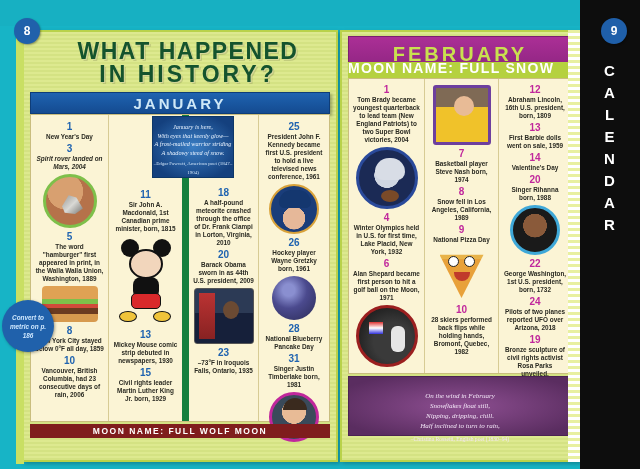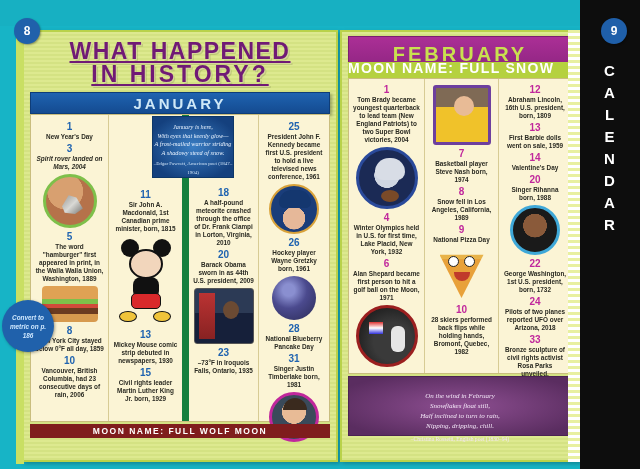--- a/index.html
+++ b/index.html
@@ -61,25 +61,24 @@
     position:absolute; width:26px; height:26px; border-radius:50%;
     background:#2061ab; color:#fff; font-weight:bold; font-size:12px;
     display:flex; align-items:center; justify-content:center;
     box-shadow:1px 1px 2px rgba(0,0,0,.35);
   }
   .pagenum.left{ left:14px; top:18px; }
   .pagenum.right{ left:601px; top:18px; background:#1f5fa9; }
 
   
   .what-title{
-    position:absolute; left:22px; top:40px; width:316px; text-align:center;
-    color:#701a75; font-weight:bold; font-size:23px; line-height:23px;
+    position:absolute; left:30px; top:40px; width:316px; text-align:center;
+    color:#14532d; font-weight:bold; font-size:23px; line-height:23px;
     letter-spacing:1.5px;
     text-shadow:1px 1px 0 #d6d79a, 2px 2px 0 rgba(0,0,0,.12);
-    text-decoration:underline;
   }
   .what-title .l2{ letter-spacing:3px; }
 
   .january-bar{
     position:absolute; left:30px; top:92px; width:300px; height:22px;
     background:linear-gradient(to bottom,#1f63b0,#144b91);
     border:1px solid #0e3d78;
     box-shadow:2px 2px 3px rgba(0,0,0,.3);
     color:#cfe8f7; font-weight:bold; font-size:15px; letter-spacing:3px;
     display:flex; align-items:center; justify-content:center;
@@ -348,30 +347,30 @@
       <div class="ev">First Barbie dolls went on sale, 1959</div>
       <div class="day mag">14</div>
       <div class="ev">Valentine's Day</div>
       <div class="day mag">20</div>
       <div class="ev">Singer Rihanna born, 1988</div>
       <div class="photo ph-rihanna"></div>
       <div class="day mag">22</div>
       <div class="ev">George Washington, 1st U.S. president, born, 1732</div>
       <div class="day mag">24</div>
       <div class="ev">Pilots of two planes reported UFO over Arizona, 2018</div>
-      <div class="day mag">33</div>
+      <div class="day mag">19</div>
       <div class="ev">Bronze sculpture of civil rights activist Rosa Parks unveiled, Washington, D.C., 2013</div>
     </div>
   </div>
 
   <div class="feb-quote">
     <div>On the wind in February</div>
     <div>Snowflakes float still,</div>
+    <div>Nipping, dripping, chill.</div>
     <div>Half inclined to turn to rain,</div>
-    <div>Nipping, dripping, chill.</div>
     <div class="attr">–Christina Rossetti, English poet (1830–94)</div>
   </div>
 
   <div class="spine-stripe"></div>
   <div class="spine"></div>
   <div class="pagenum right">9</div>
   <div class="calendar-word" id="cal-word">
       <span>C</span>
       <span>A</span>
       <span>L</span>

